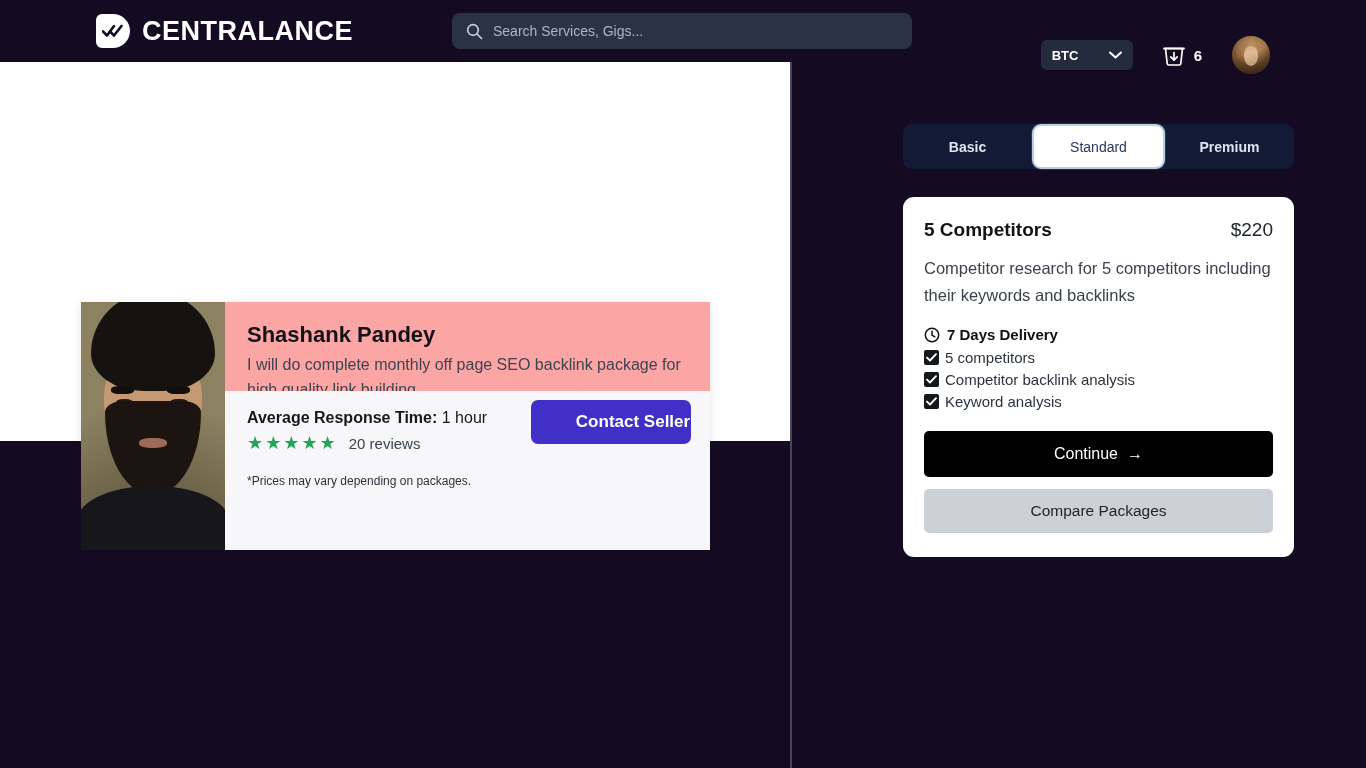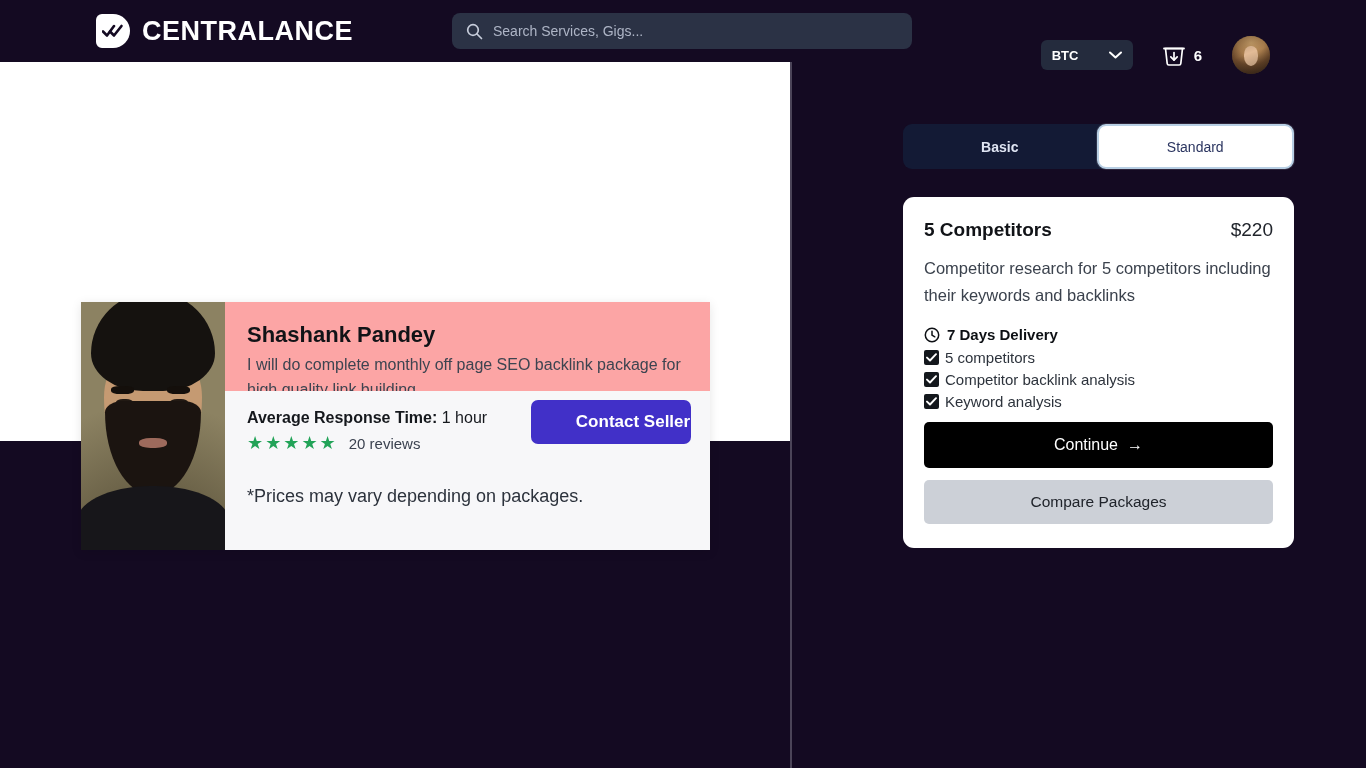--- a/index.html
+++ b/index.html
@@ -172,21 +172,21 @@
     padding: 18px 22px 0 22px;
     position: relative;
   }
   .resp-line { font-size: 16px; color: #15181d; }
   .resp-line b { font-weight: 700; }
   .resp-line span { font-weight: 400; }
   .rating-row { display: flex; align-items: center; gap: 13px; margin-top: 7px; }
   .stars { display: flex; gap: 2px; }
   .star { color: #22a358; font-size: 18px; line-height: 1; }
   .reviews { font-size: 15px; color: #3b4250; }
-  .price-note { font-size: 18px; color: #2c323c; margin-top: 34px; }
+  .price-note { font-size: 12px; color: #2c323c; margin-top: 22px; }
   .contact-btn {
     position: absolute; right: 19px; top: 9px;
     width: 160px; height: 44px;
     background: #4130c8; color: #ffffff;
     font-size: 17px; font-weight: 700;
     border: none; border-radius: 7px; cursor: pointer;
     font-family: "Liberation Sans", sans-serif;
     padding-left: 44px;
   }
 
@@ -232,21 +232,21 @@
     font-size: 15px; font-weight: 700; color: #0d1014;
   }
   .feature-list { margin-top: 6px; display: flex; flex-direction: column; gap: 5px; }
   .feature { display: flex; align-items: center; gap: 6px; font-size: 15px; color: #2d333c; }
   .cbox {
     width: 15px; height: 15px; flex: 0 0 15px;
     background: #14181d; border-radius: 2px;
     display: flex; align-items: center; justify-content: center;
   }
   .continue-btn {
-    margin-top: 12px; width: 100%; height: 46px;
+    margin-top: 21px; width: 100%; height: 46px;
     background: #000000; color: #ffffff;
     font-size: 16px; border: none; border-radius: 5px; cursor: pointer;
     display: flex; align-items: center; justify-content: center; gap: 9px;
     font-family: "Liberation Sans", sans-serif;
   }
   .compare-btn {
     margin-top: 12px; width: 100%; height: 44px;
     background: #ccd0d7; color: #20242b;
     font-size: 15.5px; border: none; border-radius: 5px; cursor: pointer;
     font-family: "Liberation Sans", sans-serif;
@@ -353,20 +353,21 @@
       </div>
 
     </div>
   </div>
 
   <div class="right-col">
 
     <div class="tabs">
       <button class="tab">Basic</button>
       <button class="tab active">Standard</button>
+      <button class="tab">Premium</button>
     </div>
 
     <div class="pkg-card">
 
       <div class="pkg-head">
         <div class="pkg-title">5 Competitors</div>
         <div class="pkg-price">$220</div>
       </div>
 
       <div class="pkg-desc">Competitor research for 5 competitors including their keywords and backlinks</div>

